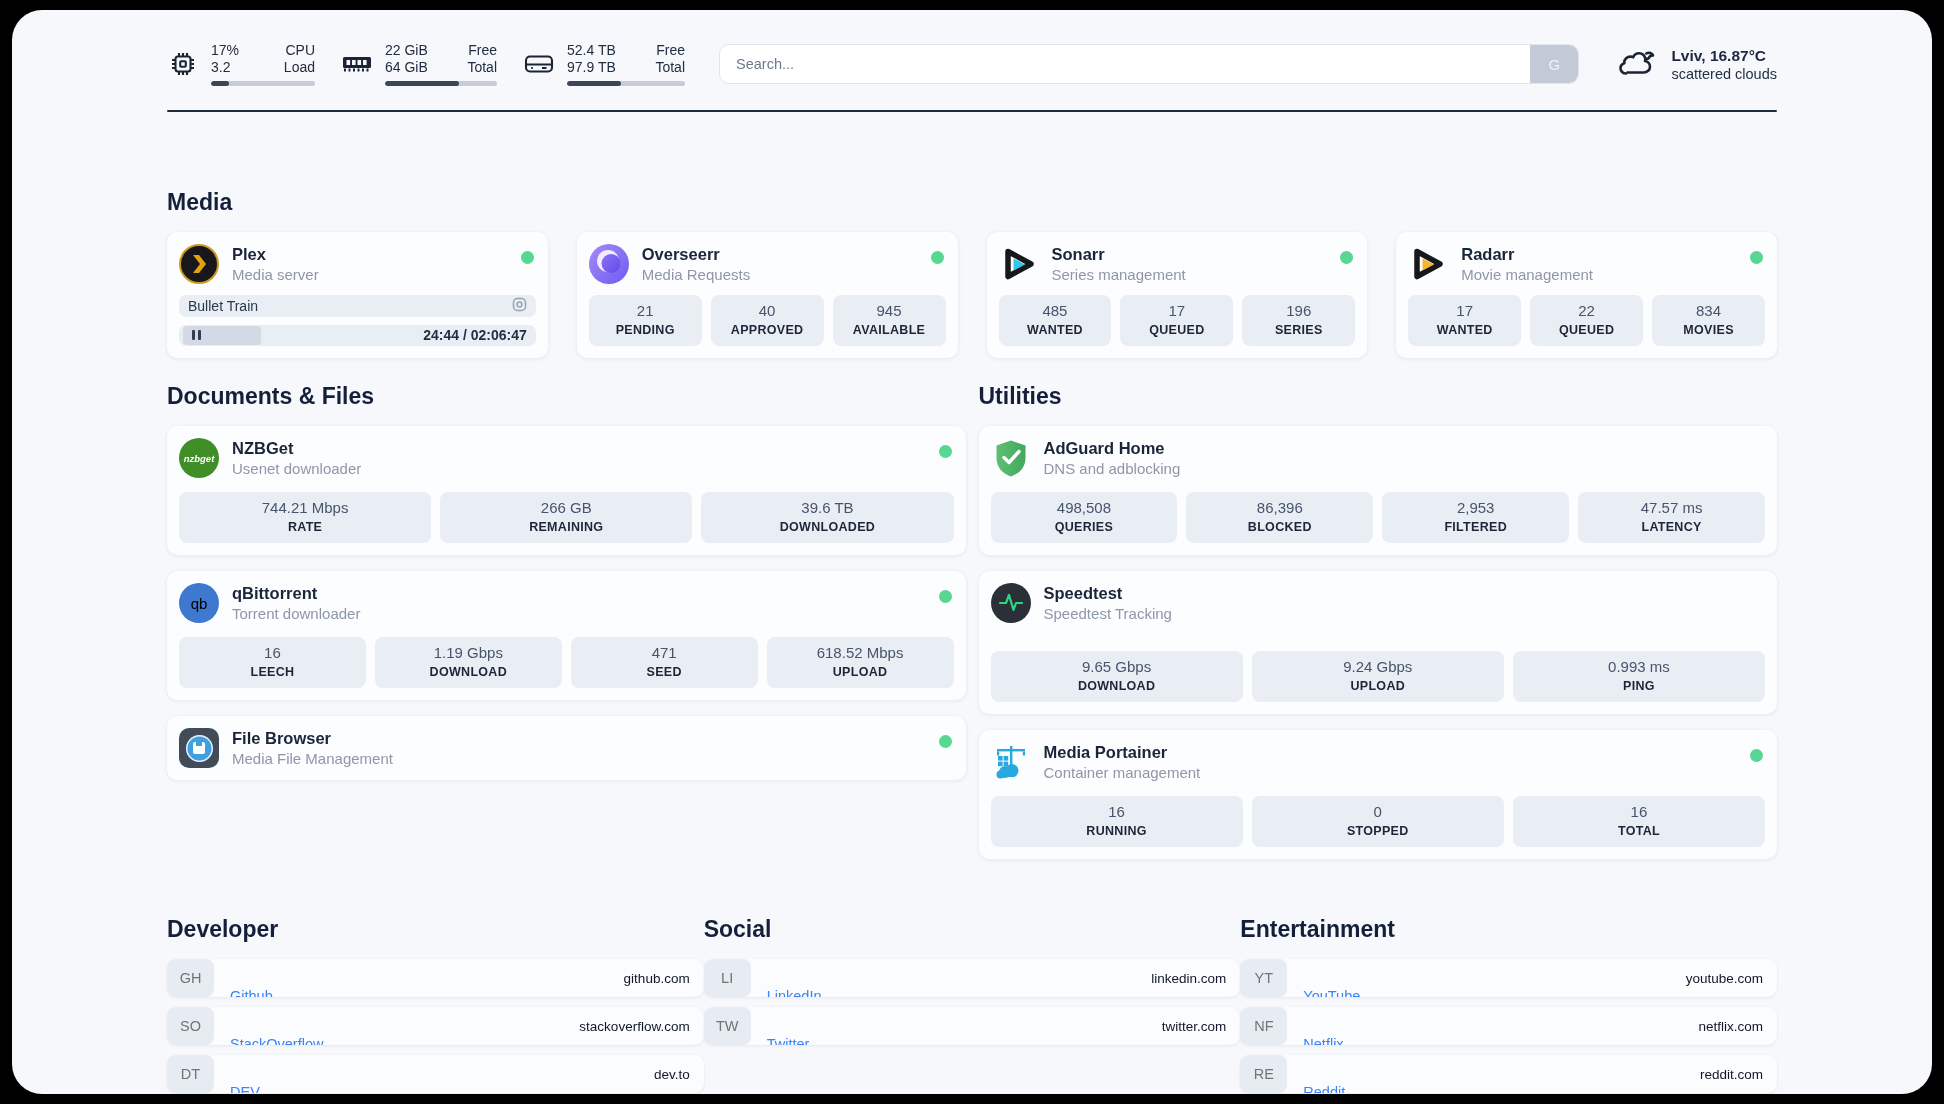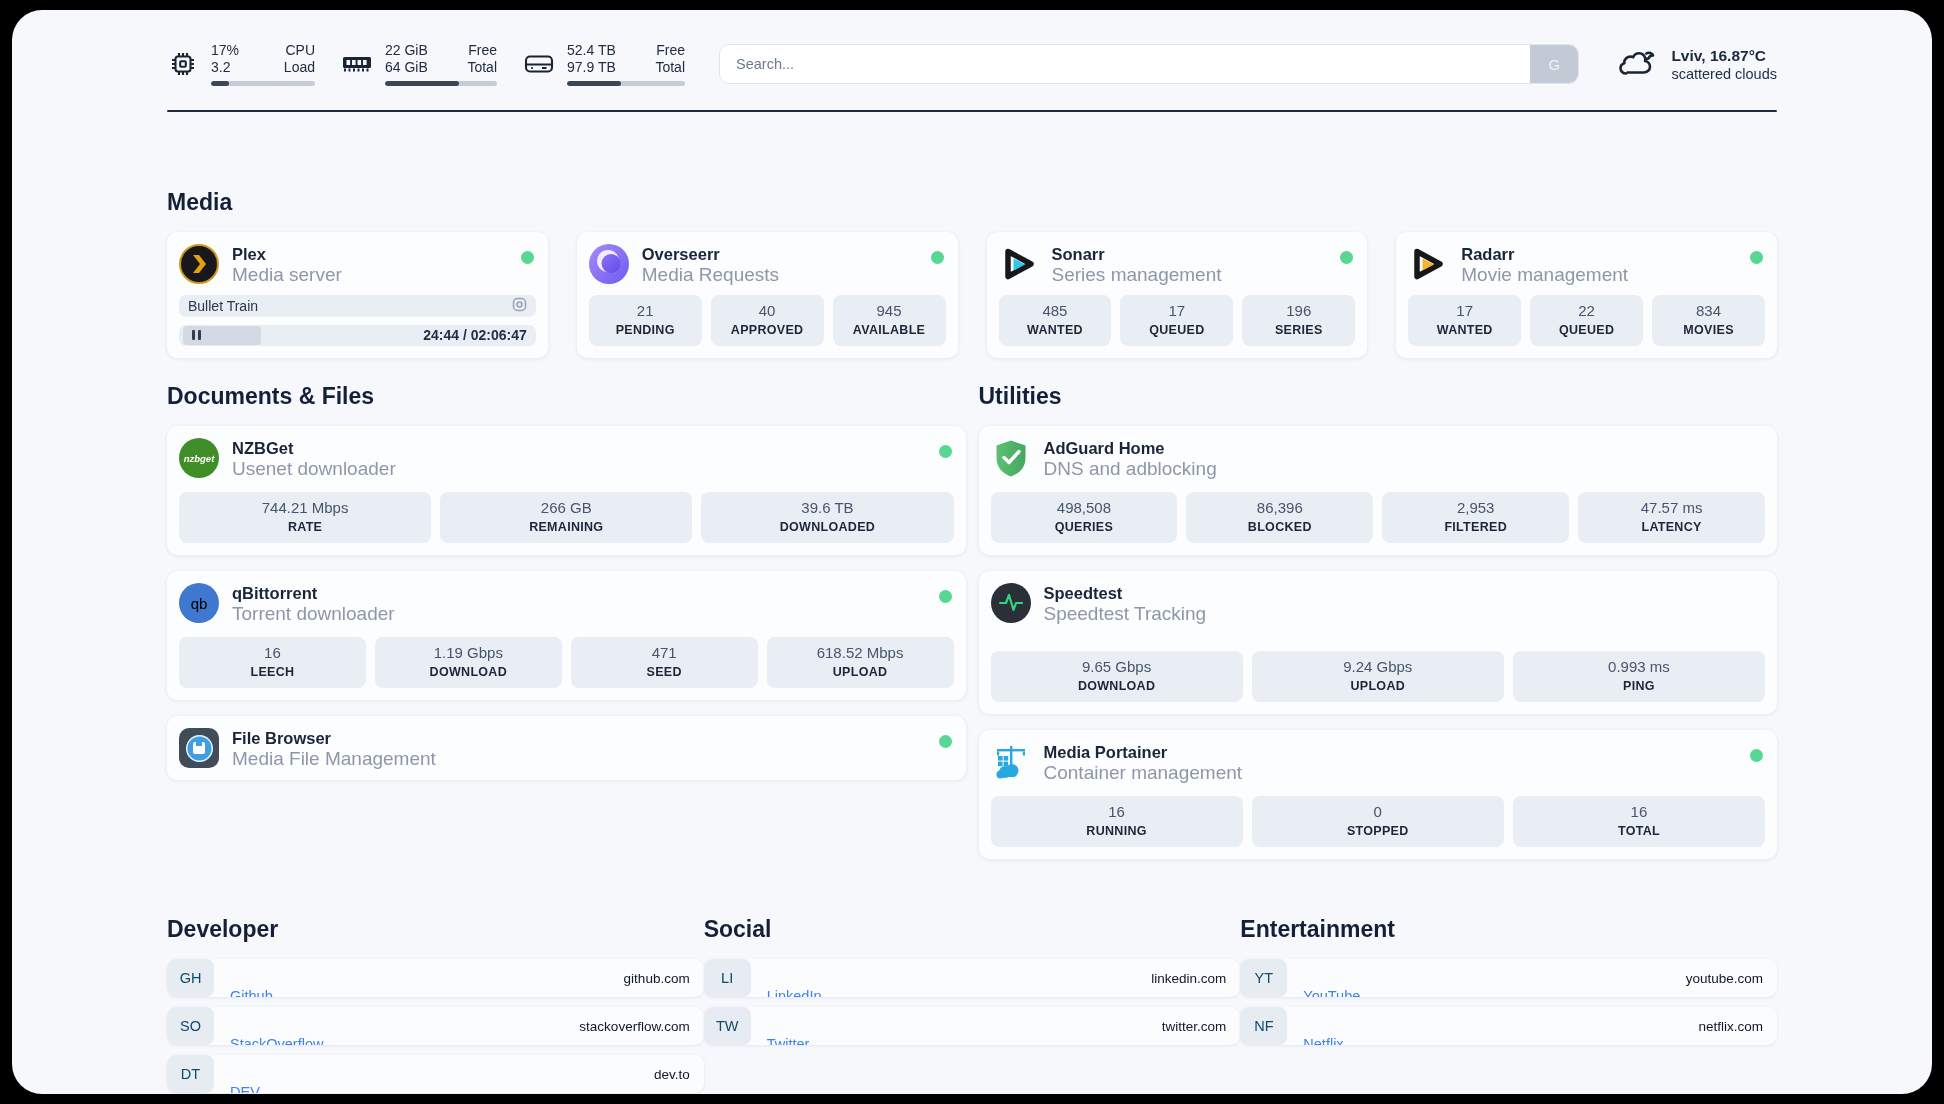--- a/index.html
+++ b/index.html
@@ -38,21 +38,21 @@
   .media-section{margin-top:76px;}
   .media-grid{display:grid;grid-template-columns:repeat(4,1fr);gap:29px;}
 
   .card{background:#fcfdff;border-radius:10px;padding:12px;box-sizing:border-box;
         box-shadow:0 1px 4px rgba(25,35,60,.08),0 0 1px rgba(25,35,60,.05);display:flex;flex-direction:column;cursor:pointer;}
   .media-grid .card{height:126px;}
   .app-header{display:flex;gap:13px;align-items:flex-start;}
   .app-ic{width:40px;height:40px;flex:none;}
   .app-titles{flex:1;min-width:0;}
   .app-name{font-size:16.5px;font-weight:700;color:#1a2539;line-height:20px;}
-  .app-desc{font-size:19px;color:#8d97a8;margin-top:3px;line-height:16px;}
+  .app-desc{font-size:15px;color:#8d97a8;margin-top:3px;line-height:16px;}
   .dot{width:13px;height:13px;border-radius:50%;background:#57d792;flex:none;margin-top:7px;margin-right:2px;}
 
   .stats-row{display:flex;gap:9px;margin-top:auto;}
   .stat{flex:1;background:#e9eef5;border-radius:8px;text-align:center;padding:7px 4px 8px 4px;}
   .stat-value{font-size:15px;color:#48546b;line-height:18px;}
   .stat-label{font-size:12.5px;font-weight:700;color:#1c2637;margin-top:3px;letter-spacing:.3px;line-height:15px;}
 
   
   .plex-row{margin-top:11px;height:26px;background:#e9eef5;border-radius:7px;display:flex;align-items:center;
             padding:0 9px;font-size:14px;color:#2a364c;}
@@ -65,21 +65,21 @@
 
   
   .mid-grid{display:grid;grid-template-columns:1fr 1fr;gap:13px;margin-top:24px;align-items:start;}
   .stack{display:flex;flex-direction:column;gap:16px;}
 
   
   .bottom-grid{display:grid;grid-template-columns:repeat(3,1fr);margin-top:56px;align-items:start;}
   .bookmark{display:flex;align-items:center;height:38px;background:#fbfcfe;border-radius:9px;margin-bottom:10px;
             box-shadow:0 1px 3px rgba(25,35,60,.07),0 0 1px rgba(25,35,60,.05);overflow:hidden;cursor:pointer;}
   .bm-badge{width:47px;align-self:stretch;background:#e7ecf3;border-radius:8px;display:flex;align-items:center;
-            justify-content:center;font-size:14.5px;color:#0c4a6e;flex:none;}
+            justify-content:center;font-size:14.5px;color:#737373;flex:none;}
   .bm-name{margin-left:16px;font-size:14.5px;color:#3b82f6;margin-top:35px;}
   .bm-url{margin-left:auto;margin-right:14px;font-size:13.5px;color:#0f172a;}
 
   
   .circle-ic{width:40px;height:40px;border-radius:50%;display:flex;align-items:center;justify-content:center;box-sizing:border-box;}
   .ic-plex{background:#17171c;border:2px solid #cf9b1d;}
   .ic-nzbget{background:#3f8e28;}
   .ic-nzbget span{color:#fff;font-size:9.5px;font-weight:700;font-style:italic;}
   .ic-qb{background:#3f78cf;}
   .ic-qb span{color:#000000;font-size:15px;font-weight:500;}
@@ -575,18 +575,23 @@
       <div class="bookmark">
         <div class="bm-badge">YT</div>
         <span class="bm-name">YouTube</span>
         <span class="bm-url">youtube.com</span>
       </div>
       <div class="bookmark">
         <div class="bm-badge">NF</div>
         <span class="bm-name">Netflix</span>
         <span class="bm-url">netflix.com</span>
       </div>
+      <div class="bookmark">
+        <div class="bm-badge">RE</div>
+        <span class="bm-name">Reddit</span>
+        <span class="bm-url">reddit.com</span>
+      </div>
     </div>
 
   </div>
 
 </div>
 </div>
 
 </body></html>

